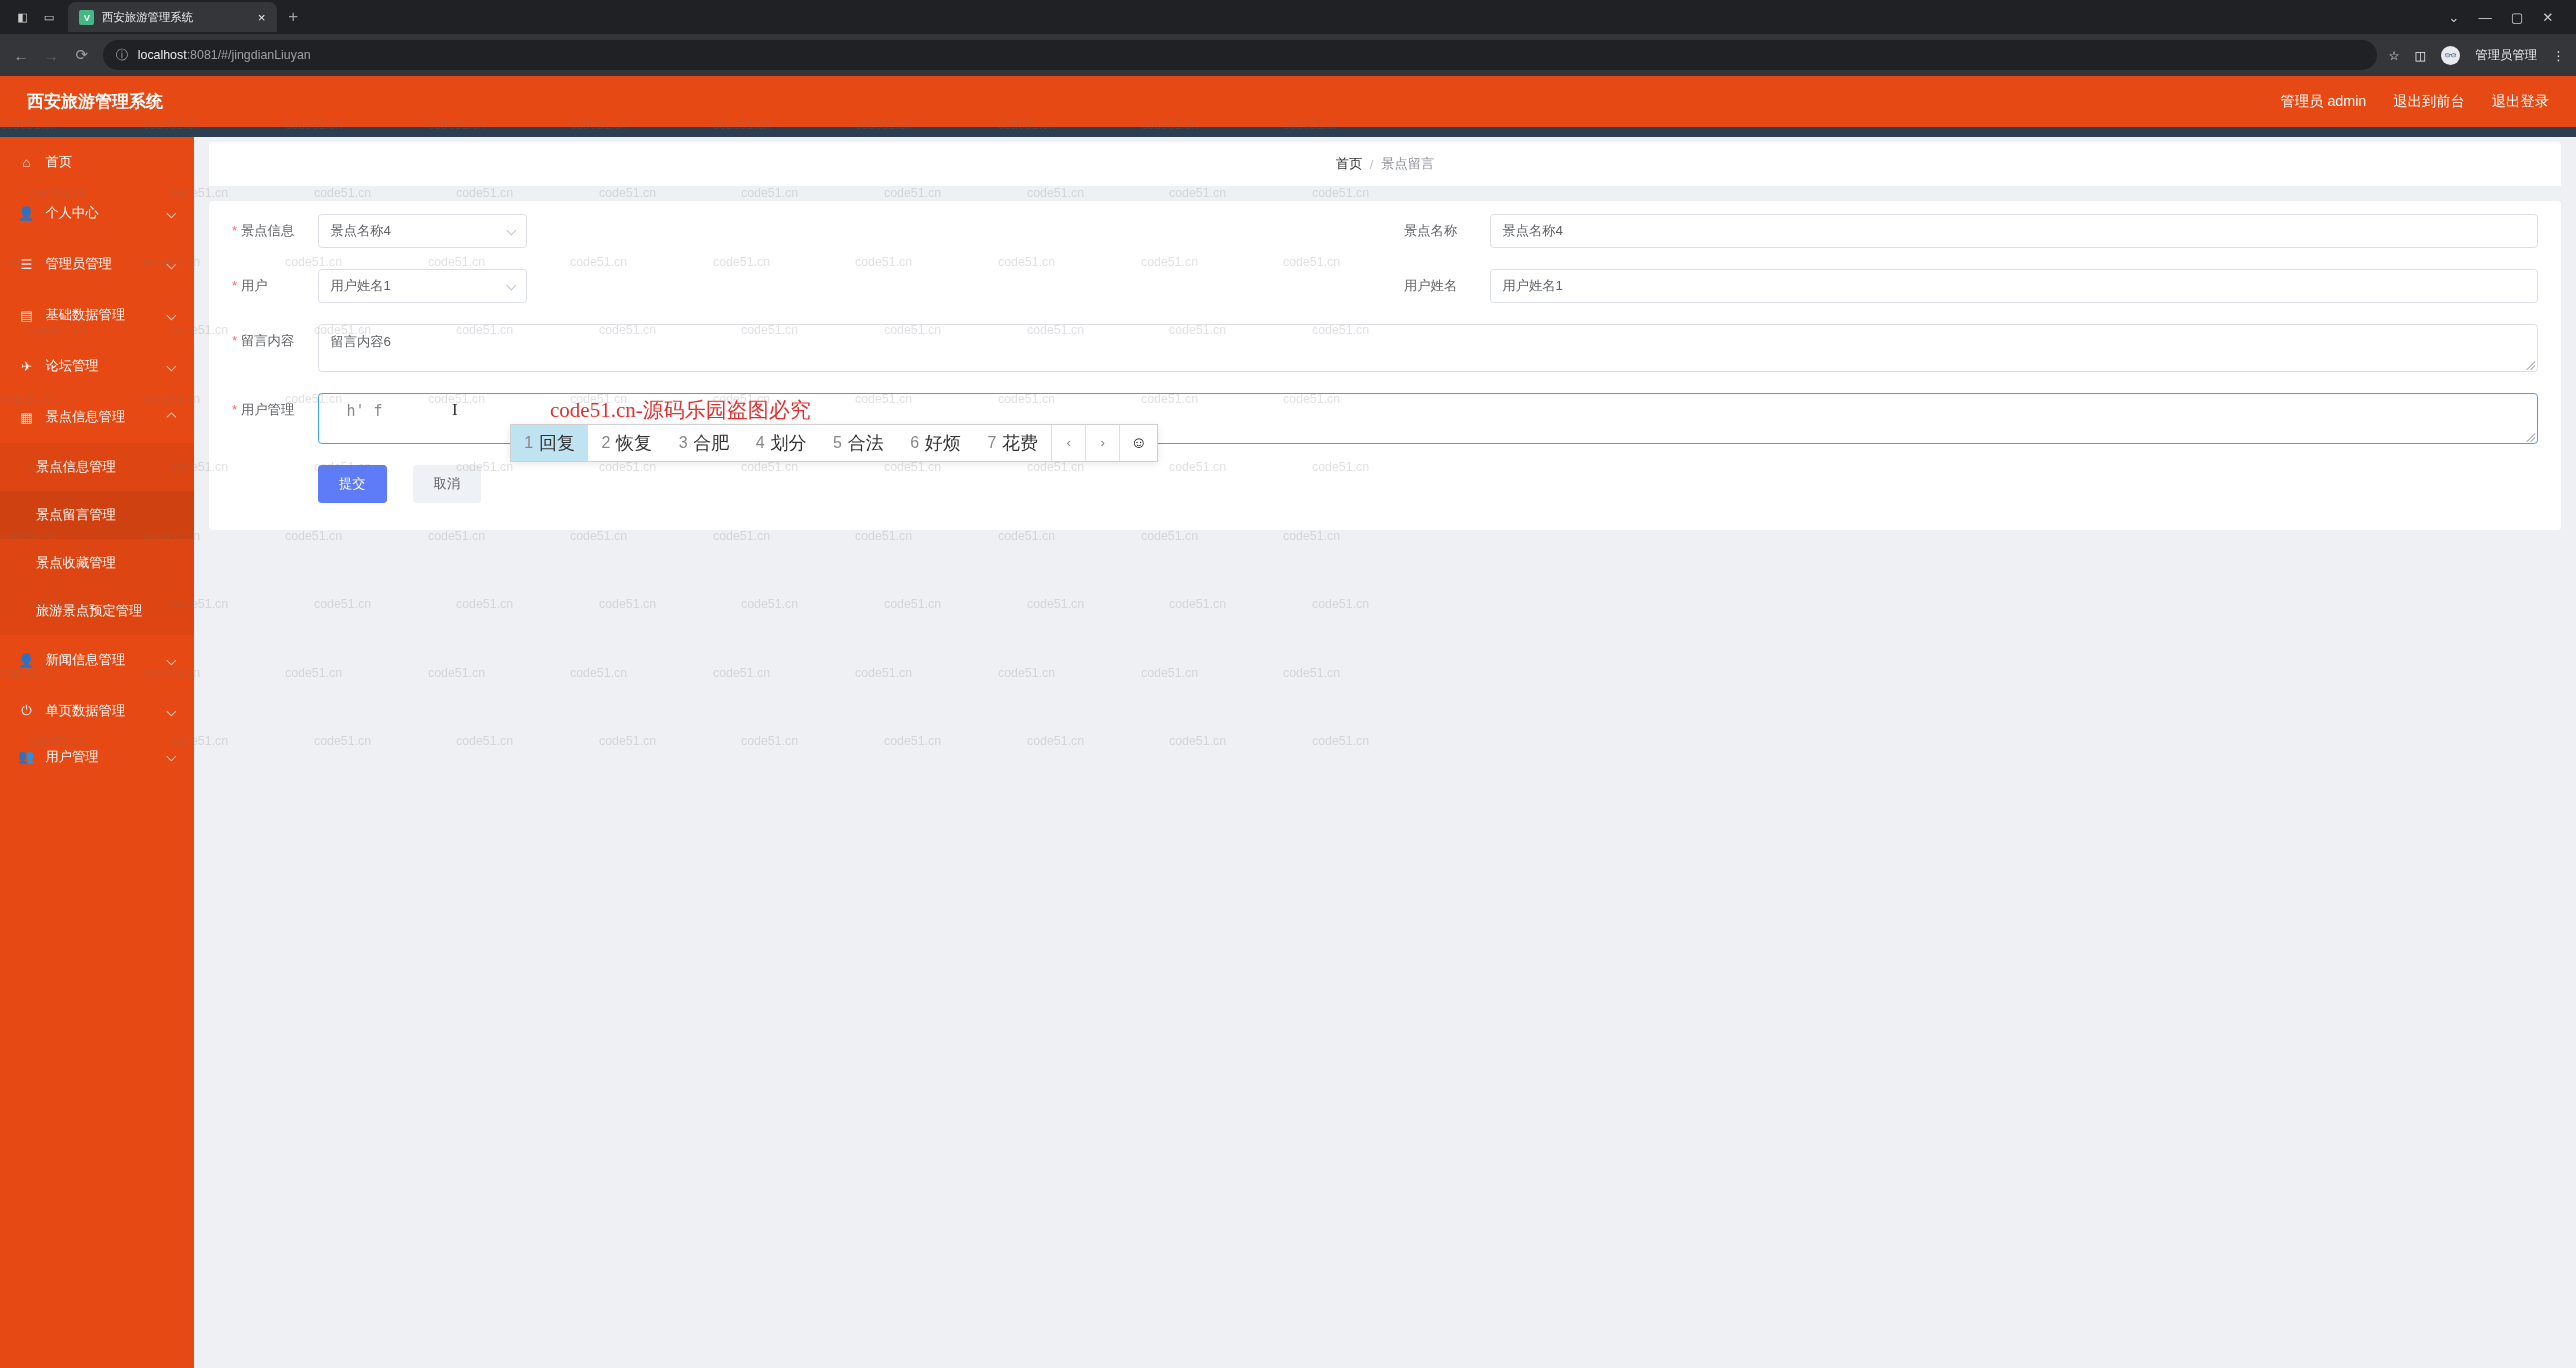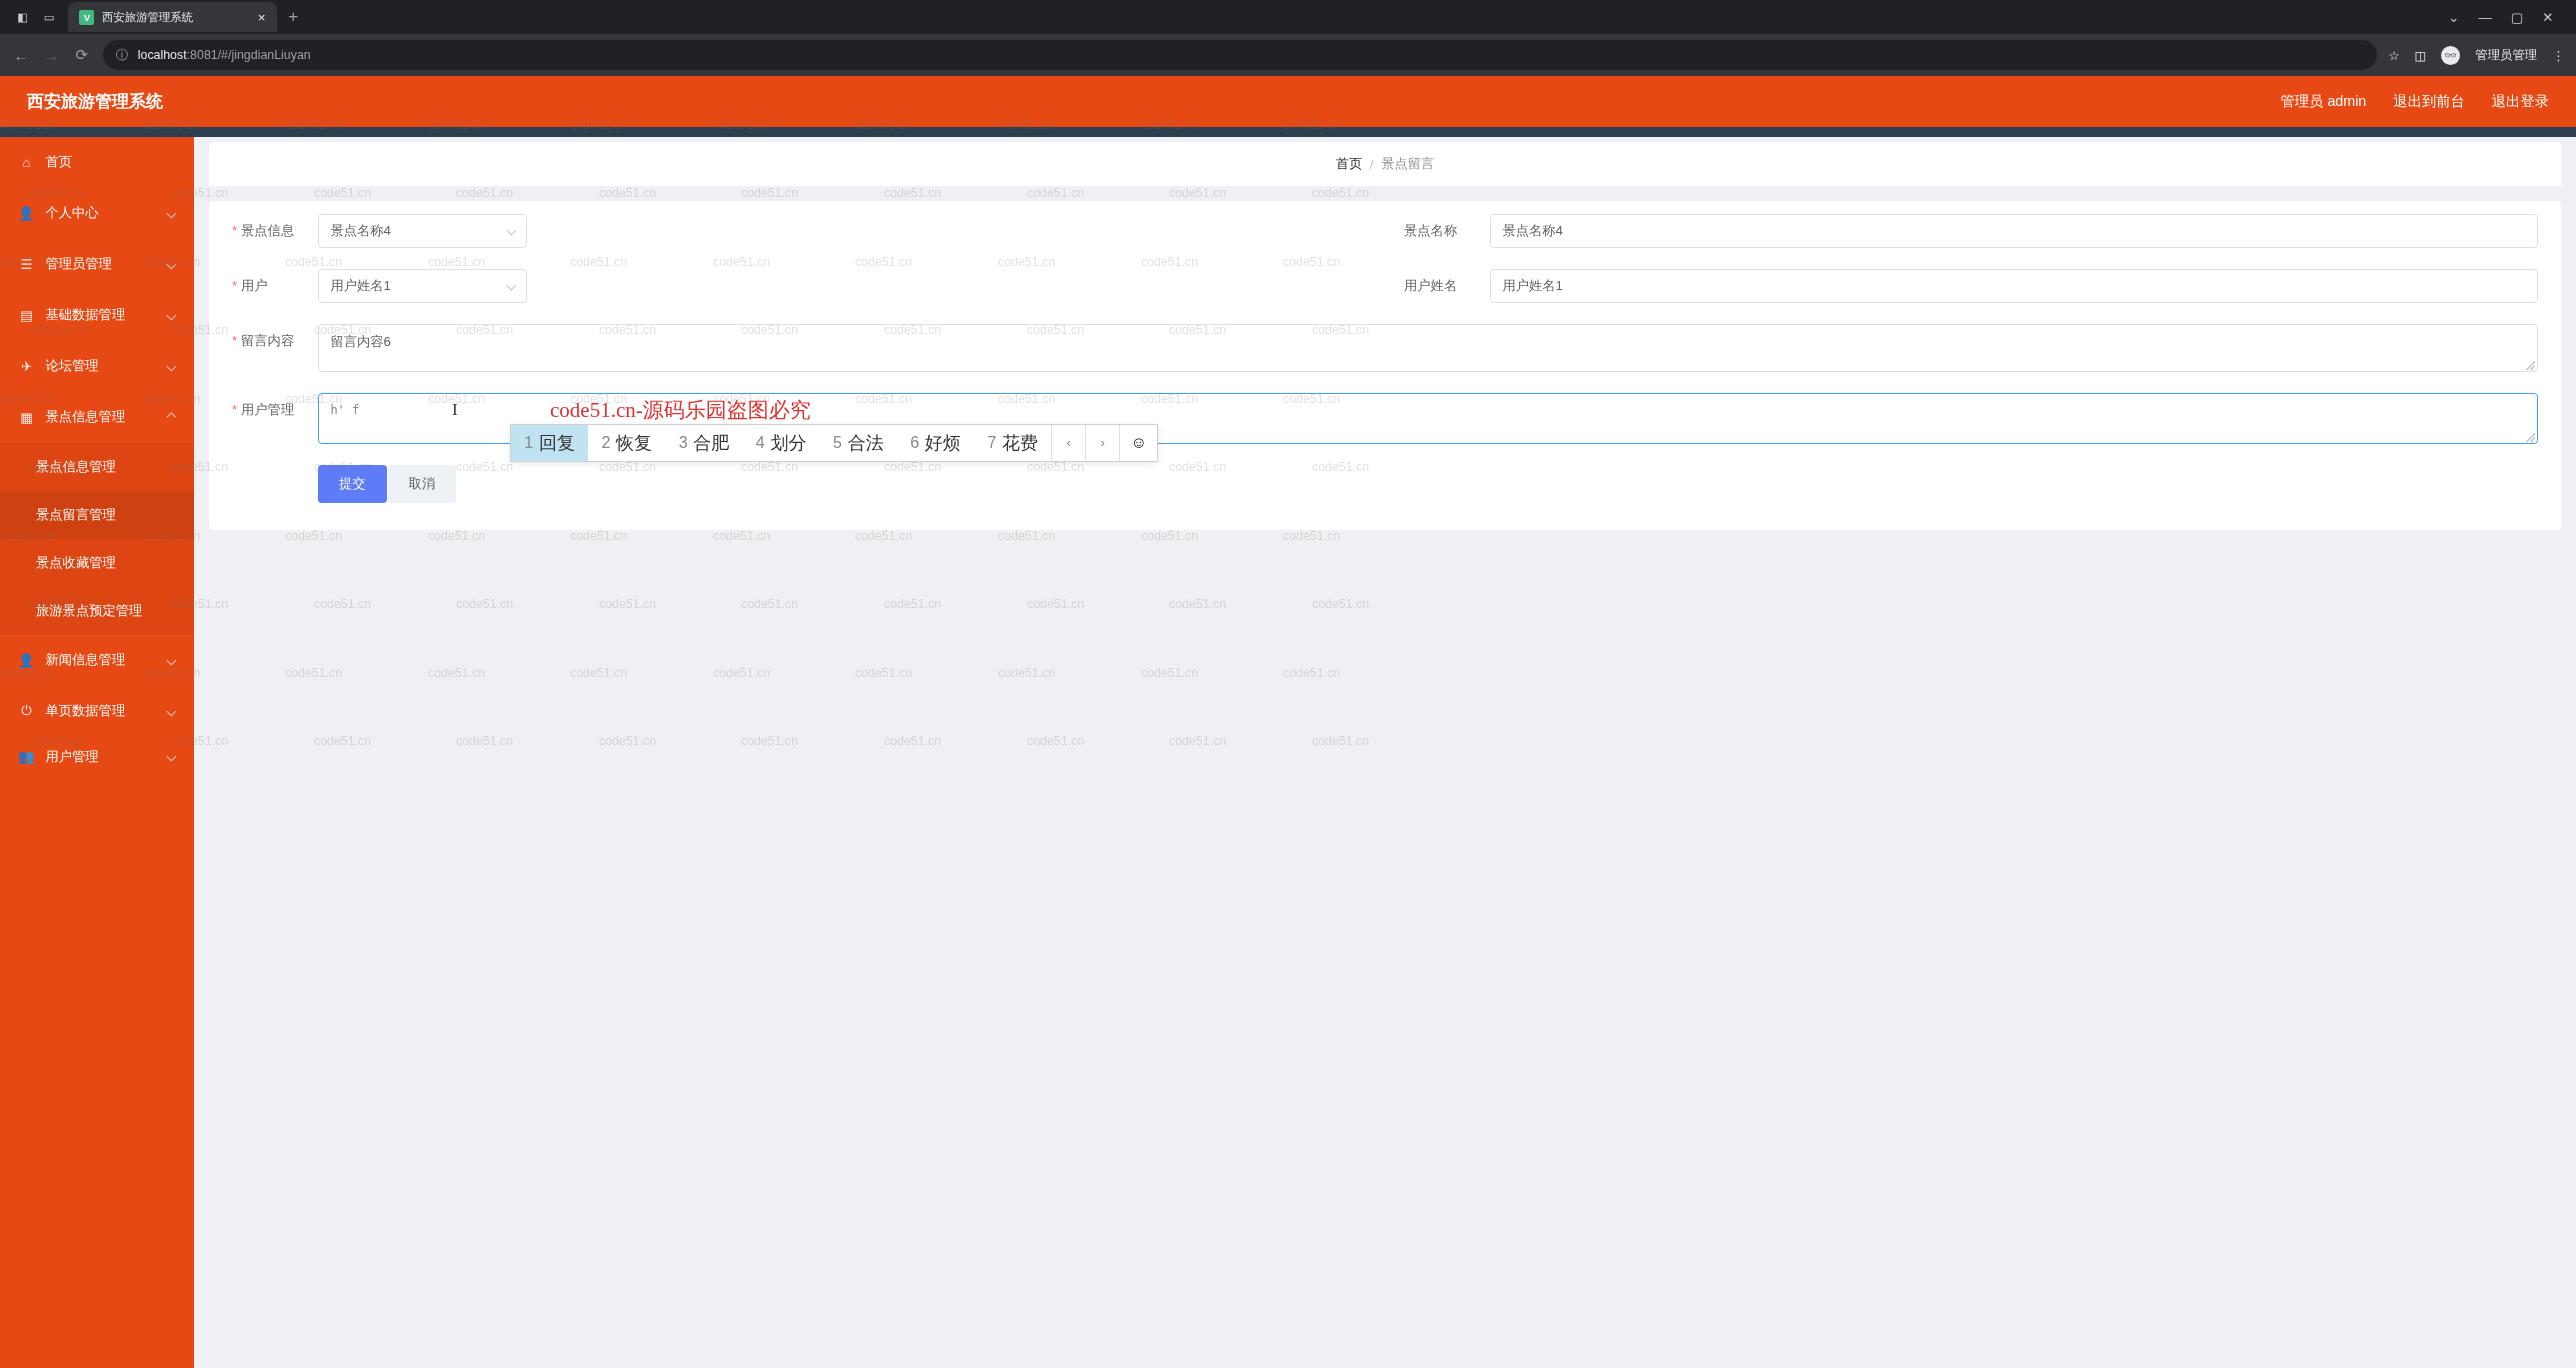--- a/index.html
+++ b/index.html
@@ -61,33 +61,33 @@
 .label .req { color: #f56c6c; margin-right: 3.8px; }
 .control { flex: 1; }
 
 .el-select, .el-input { height: 34px; border: 1px solid #dcdfe6; border-radius: 3.8px; padding: 0 11.4px; display: flex; align-items: center; font-size: 13.3px; color: #606266; background: #fff; width: 100%; }
 .el-select { width: 209px; position: relative; cursor: pointer; }
 .el-select::after { content: ""; position: absolute; right: 11.4px; width: 5.7px; height: 5.7px; border-right: 1px solid #c0c4cc; border-bottom: 1px solid #c0c4cc; transform: rotate(45deg); top: 11.4px; }
 .el-textarea { min-height: 49px; border: 1px solid #dcdfe6; border-radius: 3.8px; padding: 7.6px 11.4px; font-size: 13.3px; color: #606266; background: #fff; width: 100%; resize: vertical; position: relative; }
 .el-textarea.focused { border-color: #409eff; }
 .el-textarea .resize-handle { position: absolute; right: 1.9px; bottom: 1.9px; width: 9.5px; height: 9.5px; background: linear-gradient(135deg, transparent 50%, #c0c4cc 50%, #c0c4cc 60%, transparent 60%, transparent 70%, #c0c4cc 70%, #c0c4cc 80%, transparent 80%); }
 
-.btn-row { display: flex; gap: 1px; padding-left: 86px; }
+.btn-row { display: flex; gap: 26px; padding-left: 86px; }
 .btn { height: 38px; padding: 0 21px; border-radius: 3.8px; font-size: 13.3px; display: flex; align-items: center; cursor: pointer; border: none; }
 .btn-primary { background: #5e7cf7; color: #fff; }
 .btn-default { background: #eef1f5; color: #606266; }
 
 
 .ime-bar { position: absolute; display: flex; align-items: center; background: #fff; border: 1px solid #d0d0d0; height: 38px; box-shadow: 0 1.9px 7.6px rgba(0,0,0,0.1); left: 316px; top: 287px; z-index: 100; }
 .ime-cand { padding: 0 13.3px; display: flex; align-items: center; gap: 5.7px; font-size: 18px; color: #333; height: 100%; cursor: pointer; }
 .ime-cand .num { color: #888; font-size: 16px; }
 .ime-cand.sel { background: #bfe3f1; }
 .ime-nav { width: 34px; height: 100%; display: flex; align-items: center; justify-content: center; color: #888; border-left: 1px solid #e0e0e0; cursor: pointer; font-size: 13.3px; }
 .ime-emoji { width: 38px; height: 100%; display: flex; align-items: center; justify-content: center; font-size: 16px; border-left: 1px solid #e0e0e0; cursor: pointer; }
-.ime-typing { color: #888; font-size: 12px; font-family: monospace; }
+.ime-typing { color: #888; font-size: 15px; font-family: monospace; margin-left: 16px; }
 .text-cursor { position: absolute; color: #333; font-size: 17px; }
 
 
 .watermark-layer { position: absolute; inset: 0; pointer-events: none; z-index: 1; }
 .wm { position: absolute; color: rgba(120,120,120,0.22); font-size: 12.4px; white-space: nowrap; }
 .wm-red { position: absolute; color: #e03131; font-size: 21px; font-weight: 500; font-family: SimSun, serif; white-space: nowrap; z-index: 200; pointer-events: none; }
 
 </style>
 </head>
 <body>

